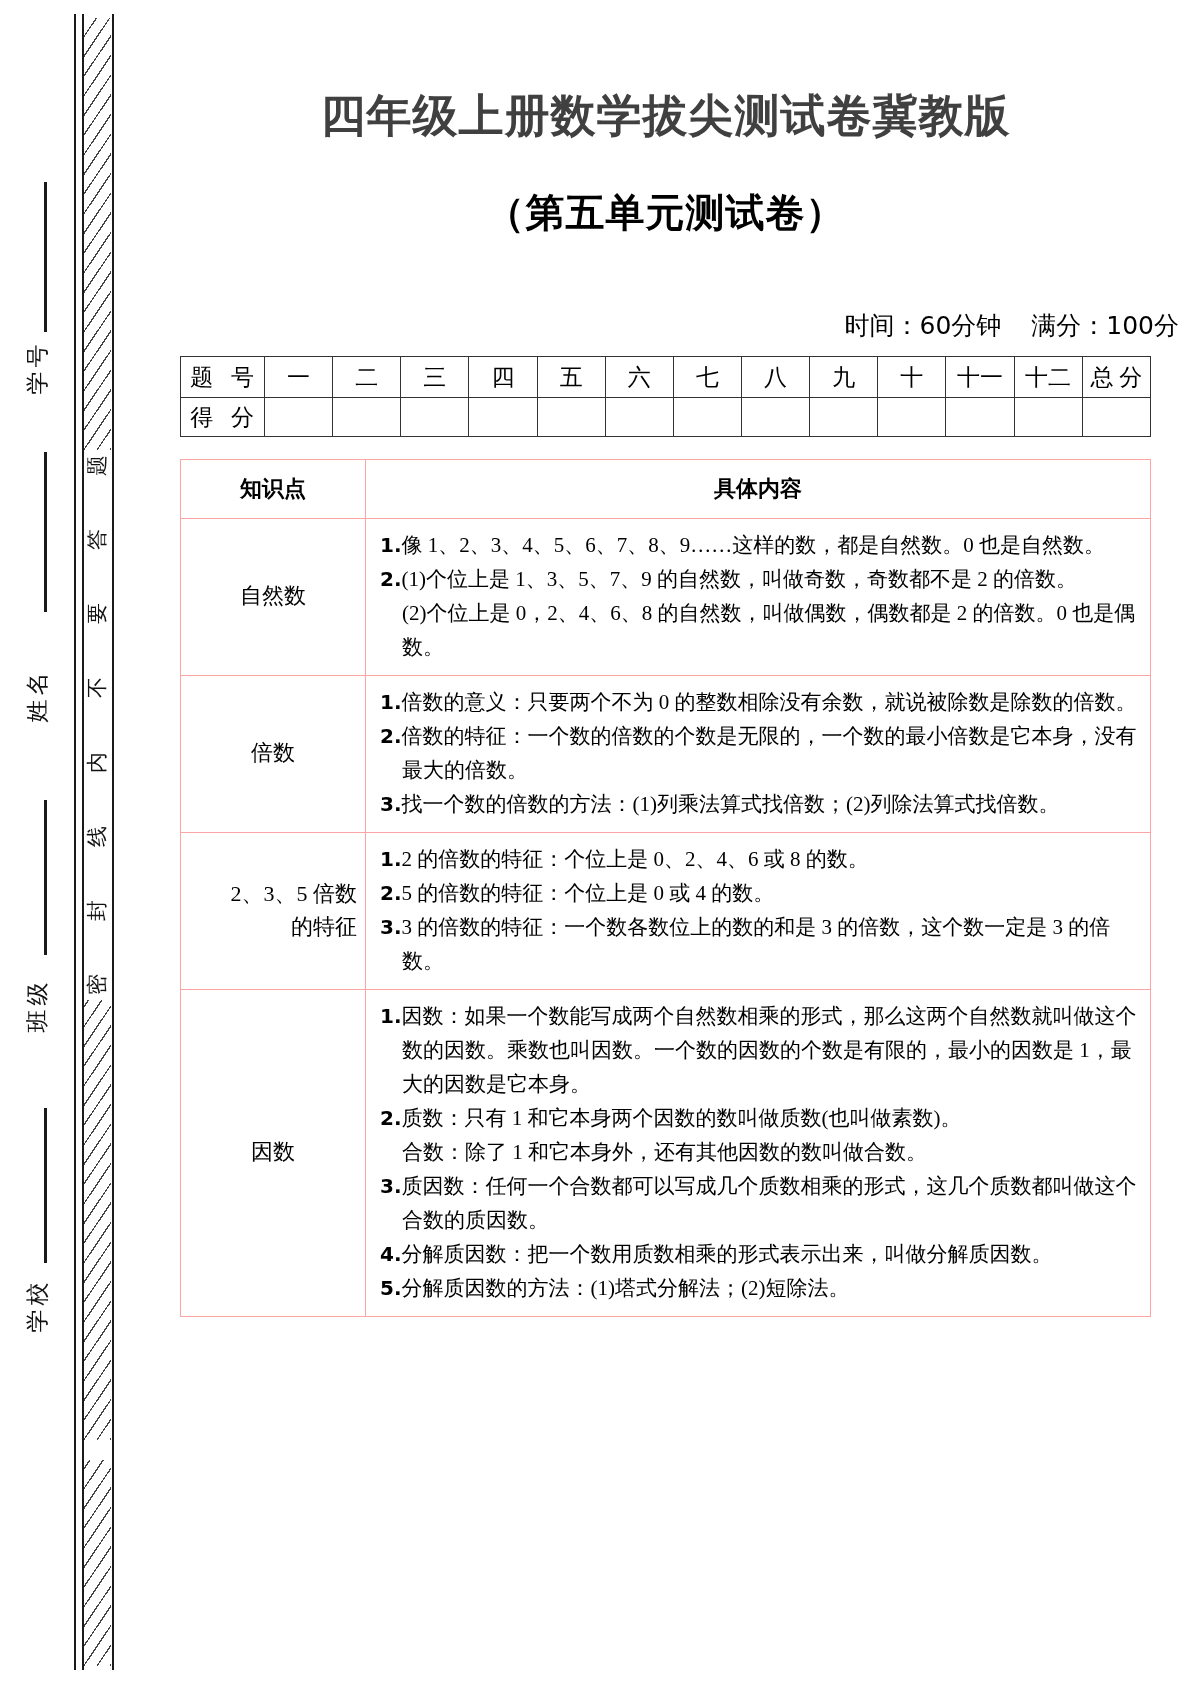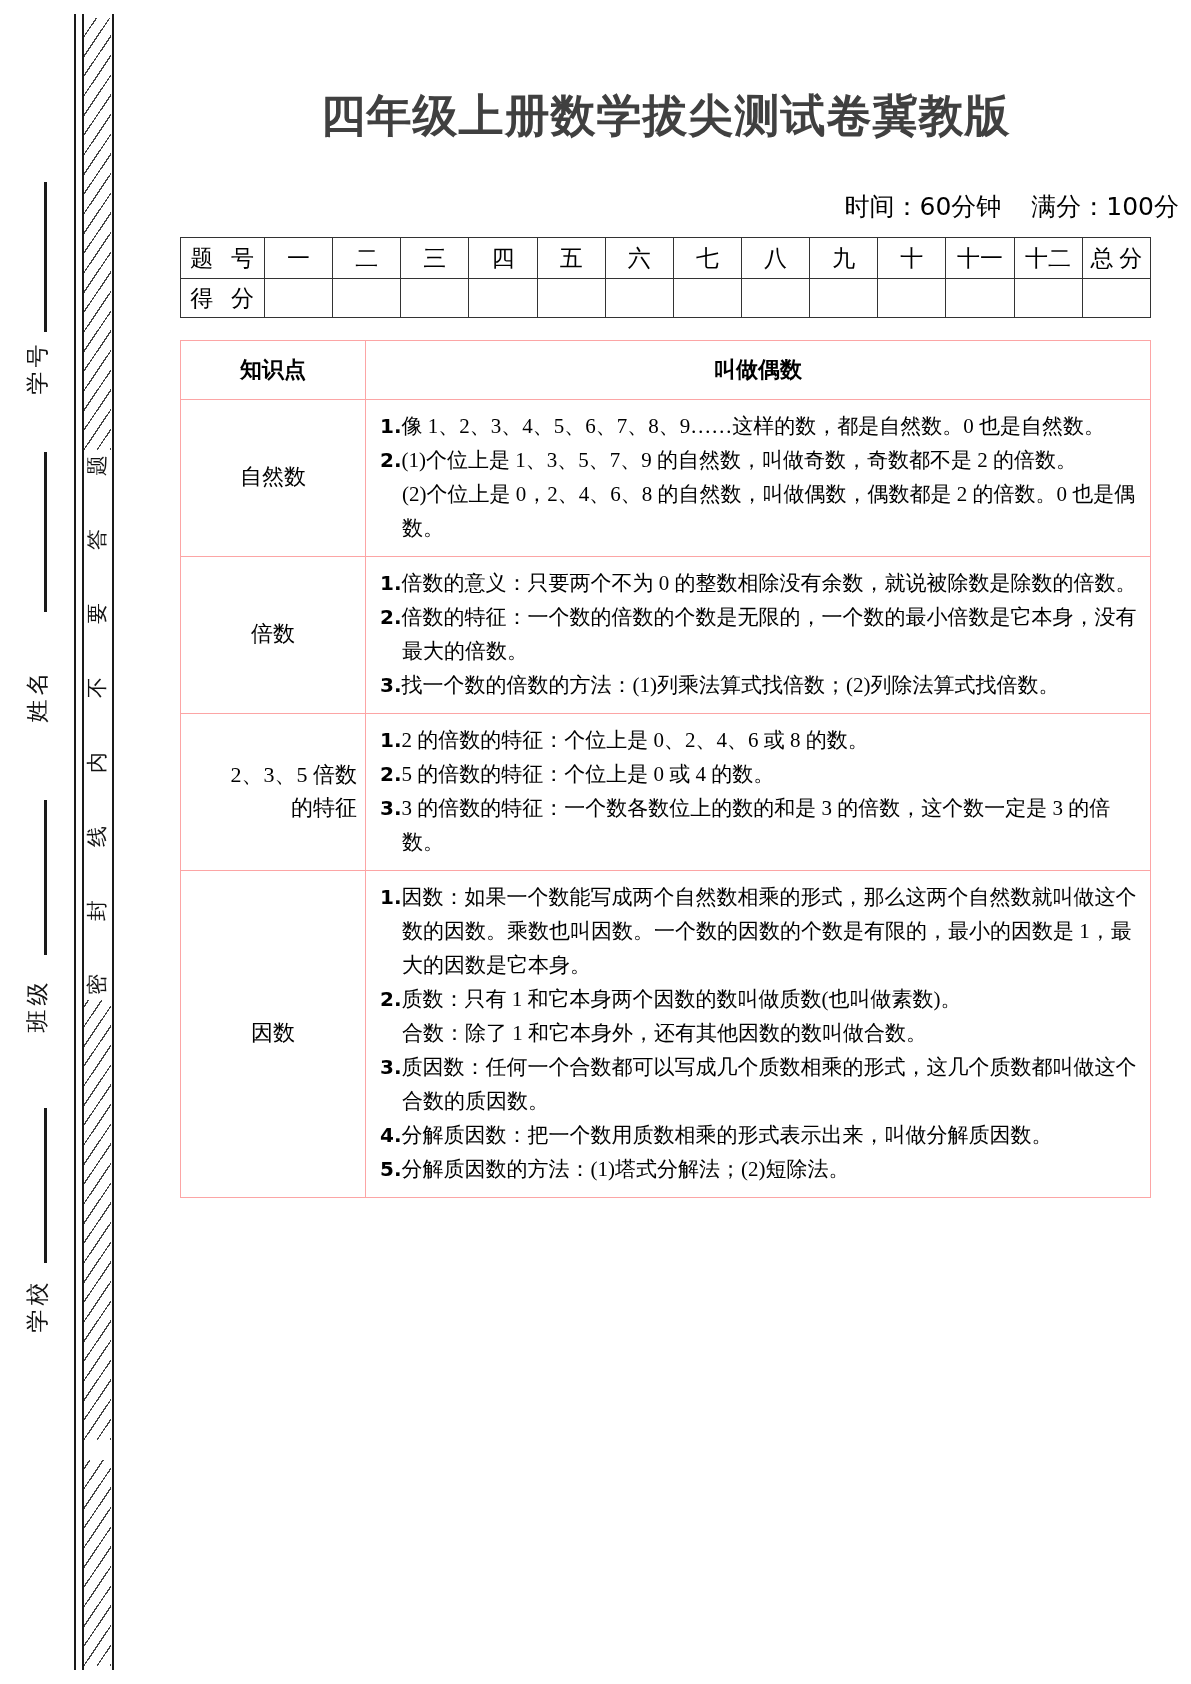--- a/index.html
+++ b/index.html
@@ -115,21 +115,21 @@
     font-weight: bold;
     font-size: 39px;
     margin-top: 40px;
     letter-spacing: 1px;
     color: #000;
   }
   .meta-line {
     text-align: right;
     font-family: "DejaVu Sans", "Liberation Sans", sans-serif;
     font-size: 25px;
-    margin-top: 44px;
+    margin-top: 69px;
     padding-right: 12px;
     color: #000;
   }
   .meta-line .gap { display: inline-block; width: 14px; }
 
   
   .score-wrap {
     margin-top: 14px;
     padding: 0 40px 0 40px;
   }
@@ -252,20 +252,21 @@
 
   <div class="write-rule" style="top:182px;height:150px;"></div>
   <div class="write-rule" style="top:452px;height:160px;"></div>
   <div class="write-rule" style="top:800px;height:155px;"></div>
   <div class="write-rule" style="top:1108px;height:155px;"></div>
 </div>
 
 <div class="page">
 
   <div class="title-main">四年级上册数学拔尖测试卷冀教版</div>
+  <div class="title-sub">（第五单元测试卷）</div>
 
   <div class="meta-line">
     <span>时间：60分钟</span>
     <span class="gap"></span>
     <span>满分：100分</span>
   </div>
 
   <div class="score-wrap">
     <table class="score">
       <tbody>
@@ -304,21 +305,21 @@
     </tbody>
       </table>
   </div>
 
 
   <div class="kt-wrap">
     <table class="kt">
       <tbody>
           <tr class="head">
         <td class="kcol">知识点</td>
-        <td class="ccol">叫做偶数</td>
+        <td class="ccol">具体内容</td>
       </tr>
 
       <tr>
         <td class="kcol">自然数</td>
         <td class="ccol">
           <span class="item"><span class="num">1.</span><span>像 1、2、3、4、5、6、7、8、9……这样的数，都是自然数。0 也是自然数。</span></span>
           <span class="item"><span class="num">2.</span><span>(1)个位上是 1、3、5、7、9 的自然数，叫做奇数，奇数都不是 2 的倍数。</span></span>
           <span class="sub"><span>(2)个位上是 0，2、4、6、8 的自然数，叫做偶数，偶数都是 2 的倍数。0 也是偶数。</span></span>
         </td>
       </tr>

